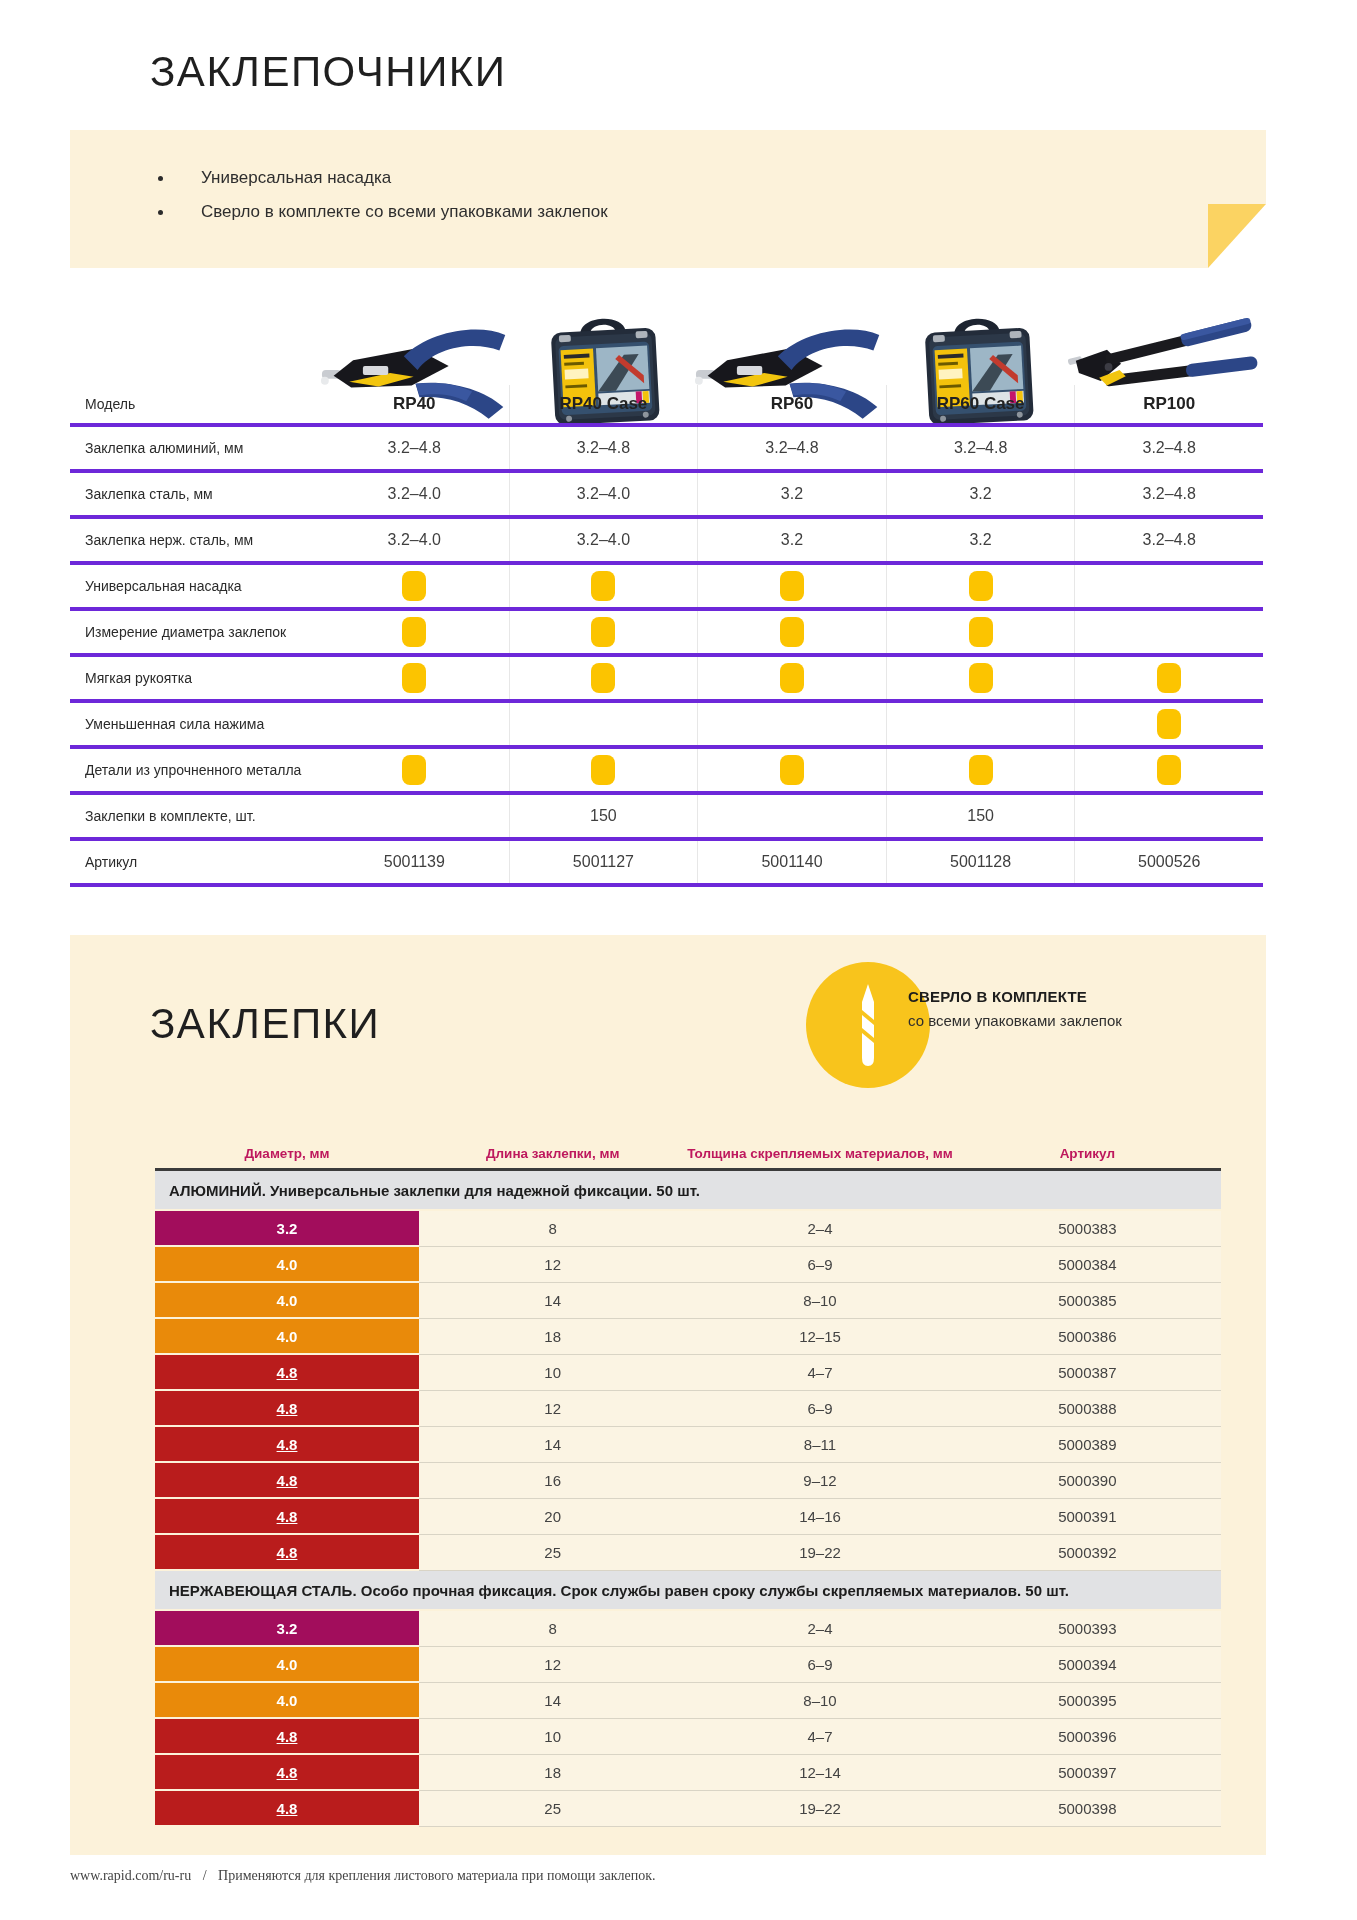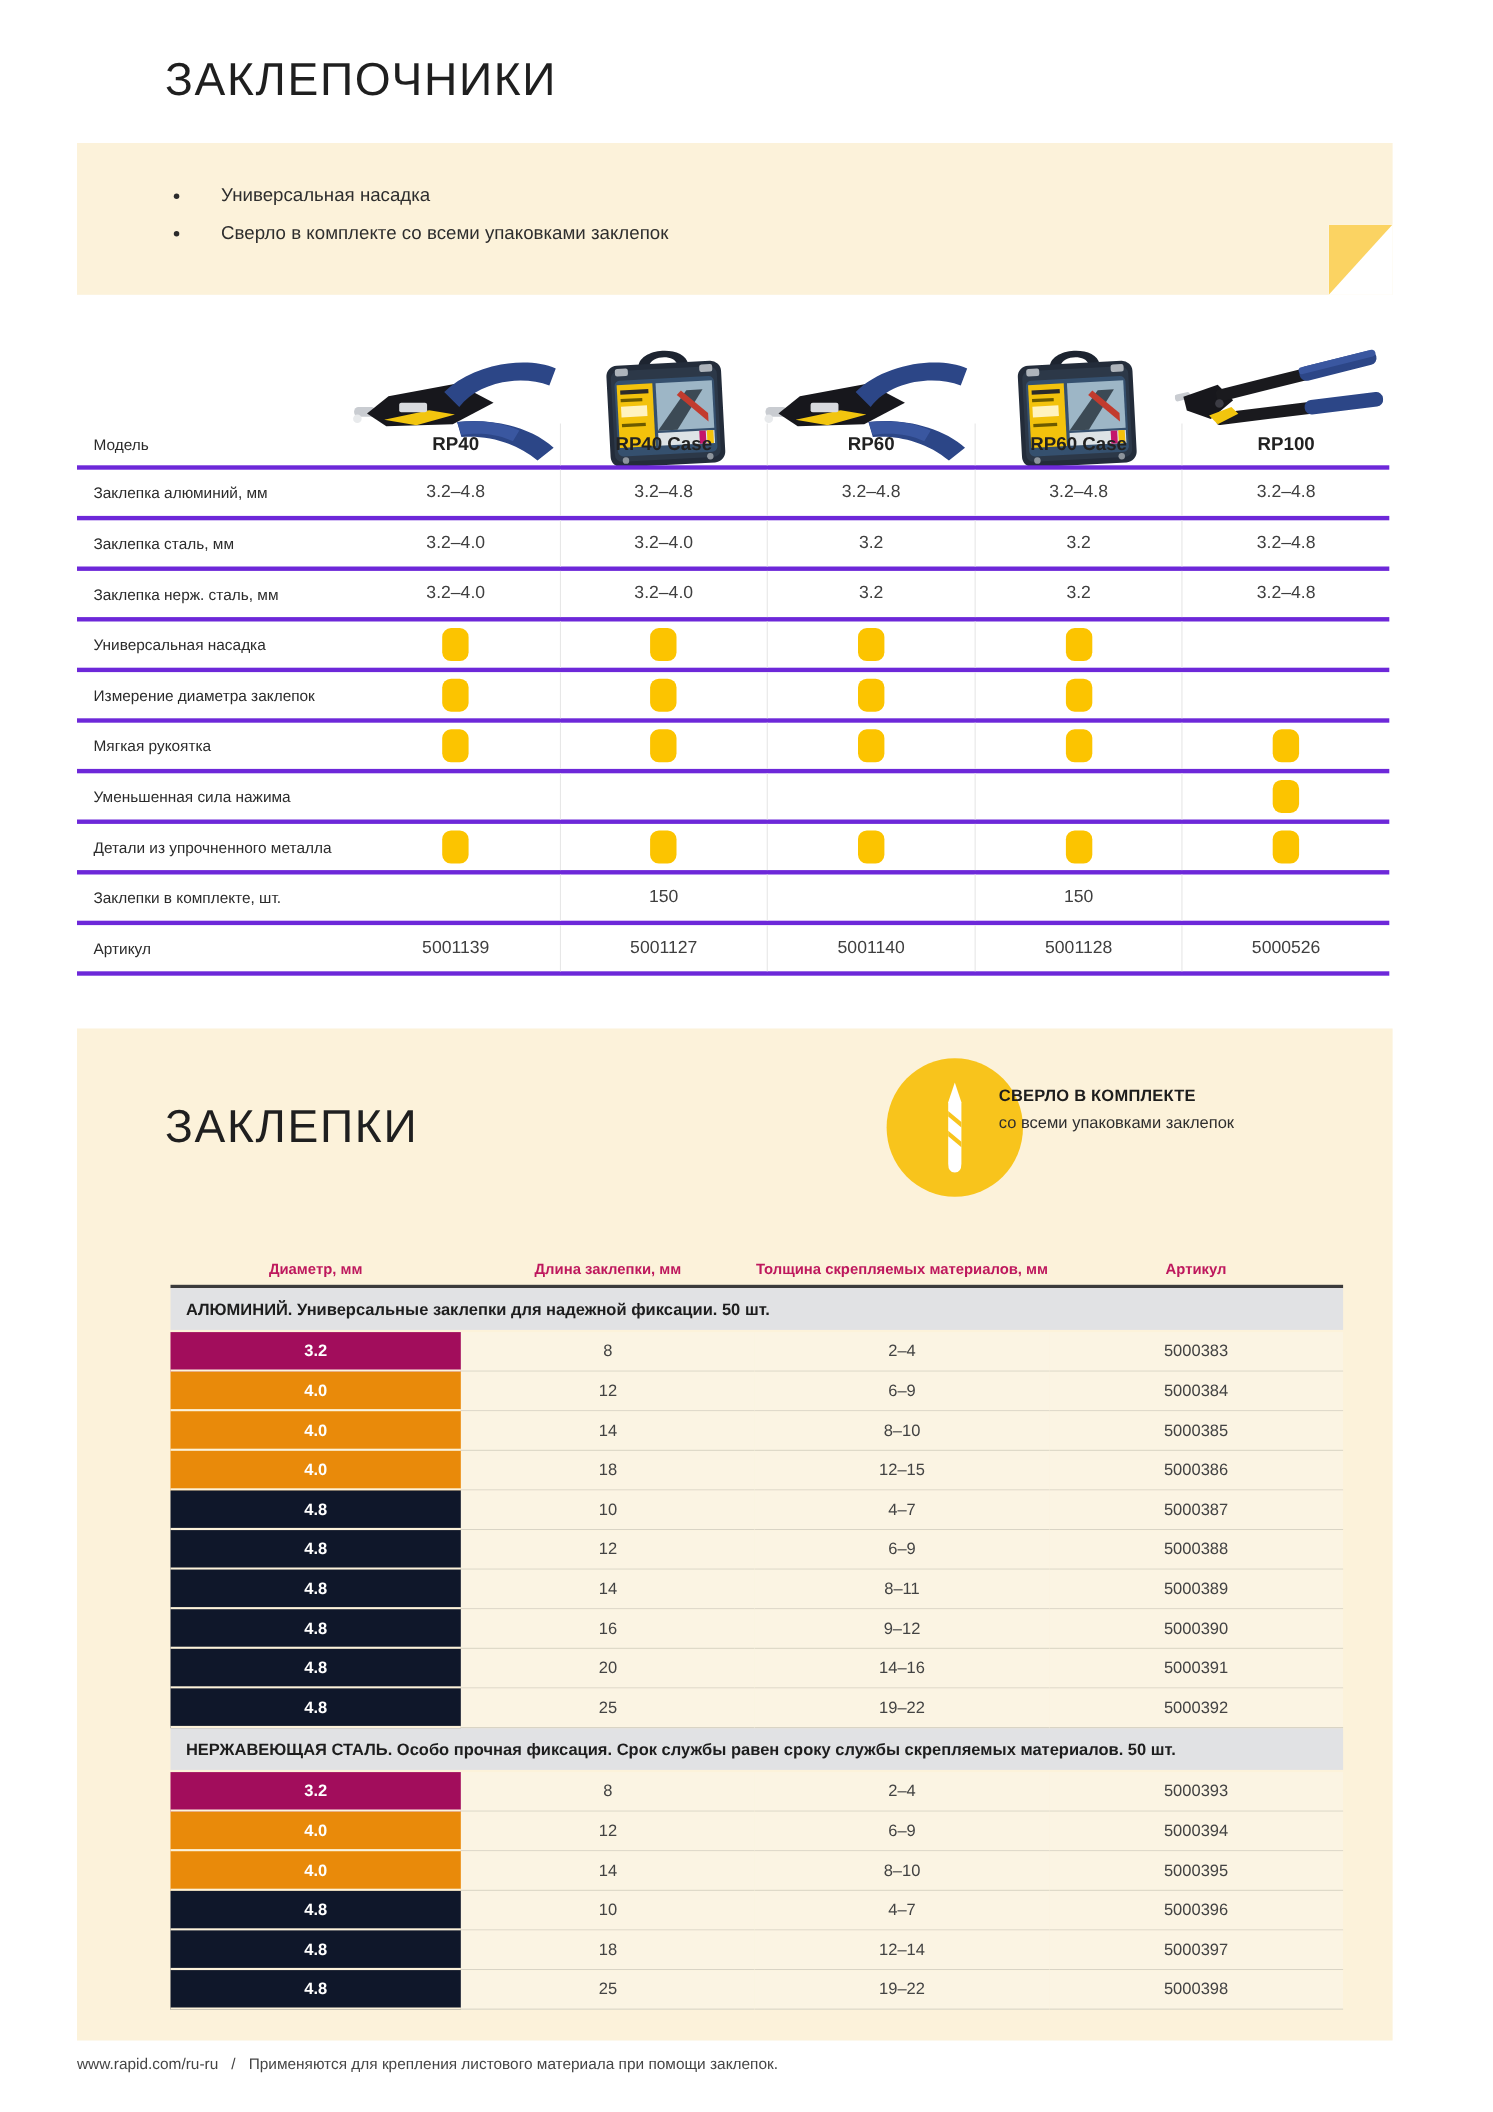--- a/index.html
+++ b/index.html
@@ -59,25 +59,25 @@
   .rv-head{display:grid;grid-template-columns:264px 1fr 1fr 1fr;height:30px;
     border-bottom:3px solid #3b3b3b;align-items:center;}
   .rv-h{font-size:13.5px;font-weight:700;color:#be185d;text-align:center;}
   .rv-band{height:38px;background:#e1e2e4;display:flex;align-items:center;
     font-size:15px;font-weight:700;color:#1d1d1d;padding-left:14px;margin-bottom:2px;}
   .rv-row{display:grid;grid-template-columns:264px 1fr 1fr 1fr;height:36px;}
   .rv-dia{display:flex;align-items:center;justify-content:center;color:#fff;
     font-size:15px;font-weight:700;border-bottom:2px solid #fcf2da;}
   .c-magenta{background:#a20d5c;}
   .c-orange{background:#e98a0a;}
-  .c-slate{background:#0f172a;}
+  .c-slate{background:#b91c1c;text-decoration:underline;}
   .rv-val{display:flex;align-items:center;justify-content:center;font-size:15px;
     color:#434343;background:#fbf4e3;border-bottom:1px solid #d9d4c5;}
   
-  .footer{position:absolute;left:70px;top:1868px;font-size:14px;color:#454545;}
+  .footer{position:absolute;left:70px;top:1868px;font-size:14px;color:#454545;font-family:Liberation Serif, serif;}
   .footer .f-url{color:#454545;}
   .footer .f-sep{margin:0 8px;color:#454545;}
 </style>
 </head>
 <body>
 
 <div class="big-title" id="title-riveters">ЗАКЛЕПОЧНИКИ</div>
 
 <div class="intro-box">
   <div class="intro-list">

